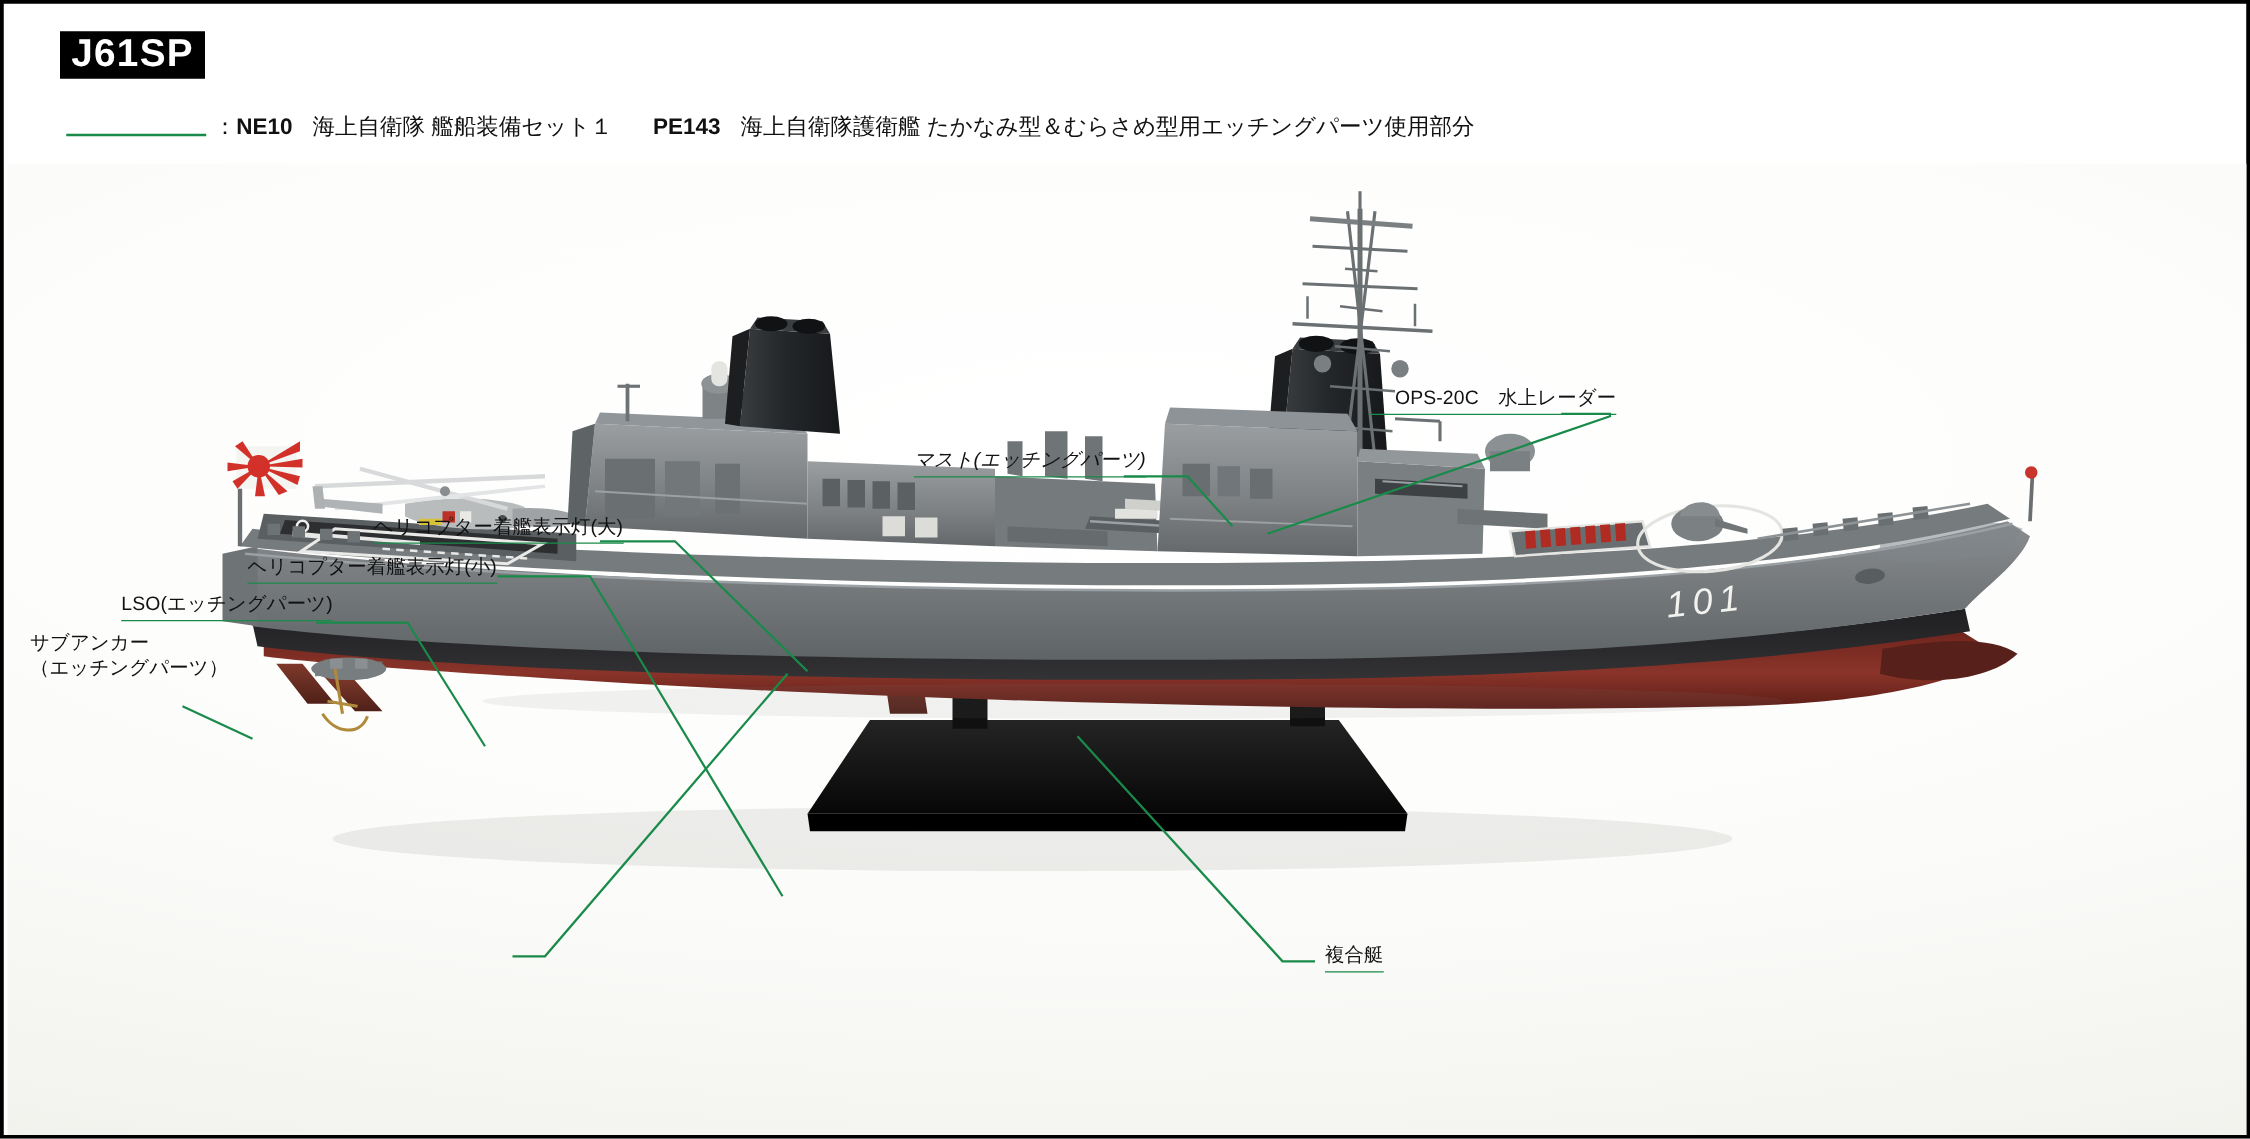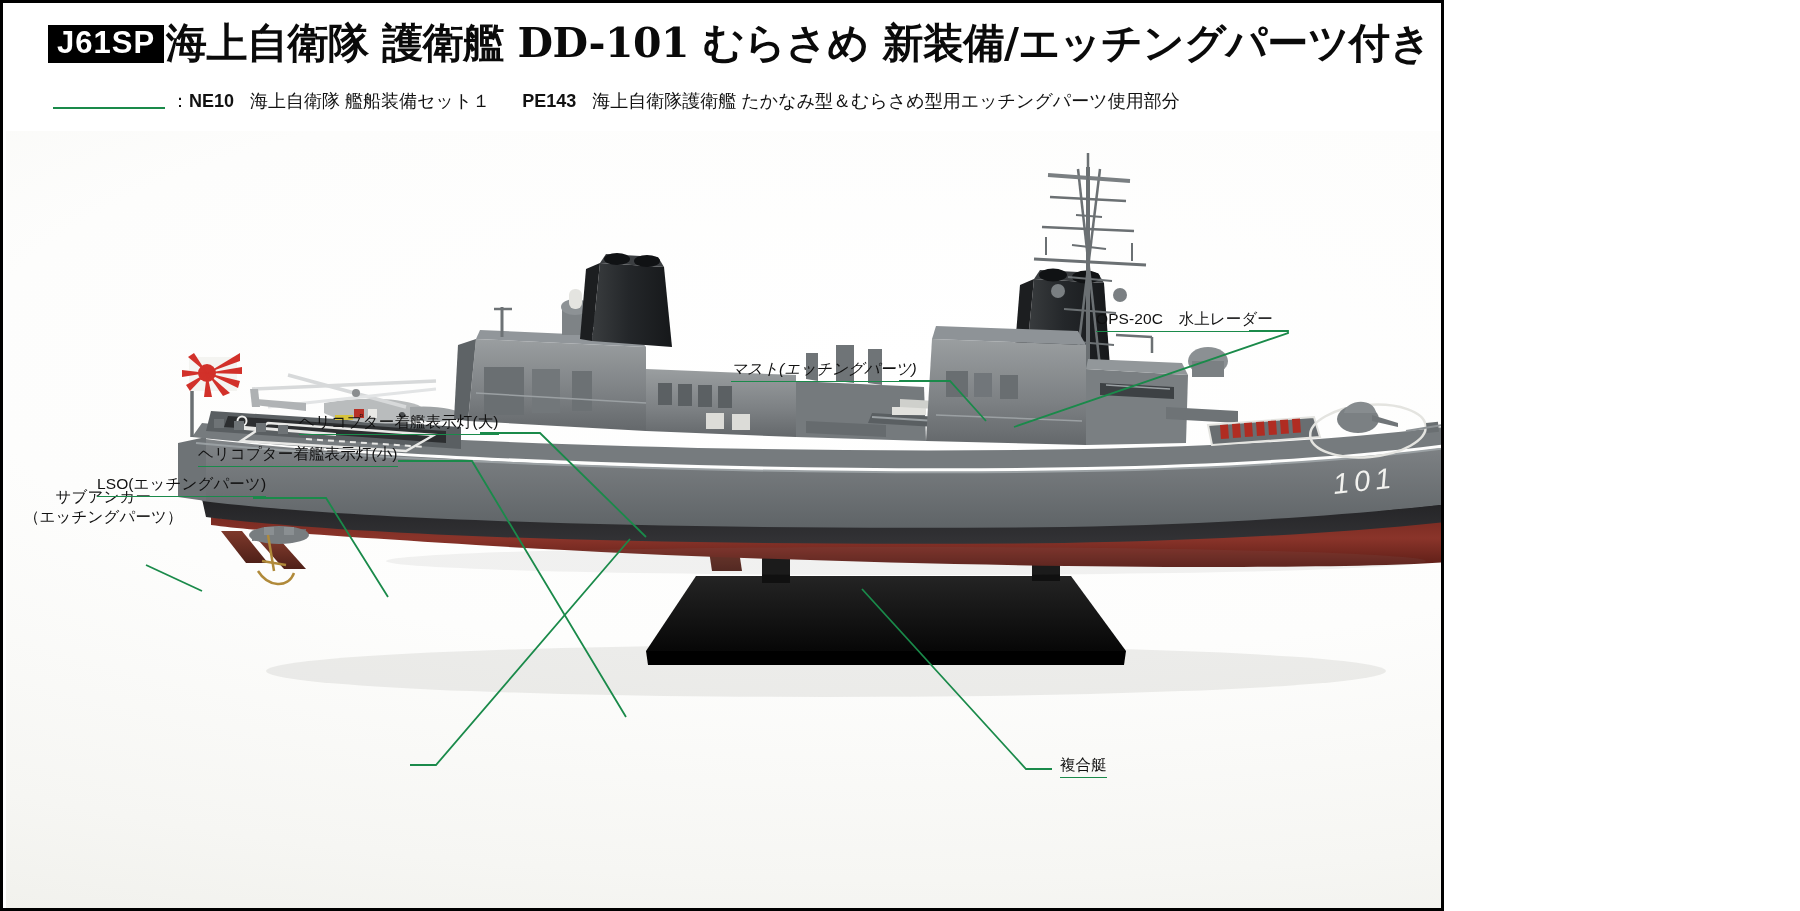--- a/index.html
+++ b/index.html
@@ -1,18 +1,18 @@
 <!DOCTYPE html>
 <html lang="ja"><head>
 <meta charset="utf-8">
 <style>
   html,body{margin:0;padding:0;background:#fff;}
   body{font-family:"Liberation Sans","DejaVu Sans",sans-serif;}
   #page{
-    position:relative;width:1444px;height:911px;
+    position:relative;width:1800px;height:911px;
     background:#ffffff;overflow:hidden;
     border:3px solid #000;box-sizing:border-box;
   }
   
   #header{position:absolute;left:0;top:0;width:100%;height:128px;}
   #code-badge{
     position:absolute;left:45px;top:22px;
     background:#000;color:#fff;
     font-family:"Liberation Sans","DejaVu Sans",sans-serif;
     font-weight:bold;font-size:31px;letter-spacing:1px;
@@ -59,21 +59,20 @@
   
   #ship{position:absolute;left:0;top:0;width:1792px;height:777px;}
 </style>
 </head>
 <body>
 
 <div id="page">
 
   <div id="header">
     <div id="code-badge">J61SP</div>
-    <div id="title-main">海上自衛隊 護衛艦 DD-101 むらさめ 新装備/エッチングパーツ付き</div>
     <div id="sub-rule"></div>
     <div id="subtitle"><span>：</span><span class="b">NE10</span><span class="sp"></span><span>海上自衛隊 艦船装備セット１</span><span class="sp"></span><span class="sp"></span><span class="b">PE143</span><span class="sp"></span><span>海上自衛隊護衛艦 たかなみ型＆むらさめ型用エッチングパーツ使用部分</span></div>
   </div>
 
   <div id="stage">
     <div class="bg-wash"></div>
 
     <svg id="ship" viewBox="0 0 1792 777" preserveAspectRatio="none">
       <defs>
         <linearGradient id="gHull" x1="0" y1="0" x2="0" y2="1">
@@ -376,29 +375,29 @@
         <path d="M893 250 L 944 250 L 980 290"></path>
 
         <path d="M1243 200 L 1282 200 L 1282 202 L 1008 296"></path>
 
         <path d="M404 634 L 430 634 L 624 408"></path>
 
         <path d="M1046 638 L 1020 638 L 856 458"></path>
       </g>
     </svg>
 
-    <div class="label two" style="left:18px;top:356px;text-align:center;"><span>サブアンカー</span><br><span>（エッチングパーツ）</span></div>
+    <div class="label two" style="left:18px;top:374px;"><span>サブアンカー</span><br><span>（エッチングパーツ）</span></div>
 
     <div class="label u" style="left:91px;top:343px;"><span>LSO(エッチングパーツ)</span></div>
 
     <div class="label u" style="left:192px;top:313px;"><span>ヘリコプター着艦表示灯(小)</span></div>
 
     <div class="label u" style="left:293px;top:281px;"><span>ヘリコプター着艦表示灯(大)</span></div>
 
     <div class="label u" style="left:725px;top:228px;font-style:italic;"><span>マスト(エッチングパーツ)</span></div>
 
-    <div class="label u" style="left:1090px;top:178px;"><span>OPS-20C　水上レーダー</span></div>
+    <div class="label u" style="left:1090px;top:178px;padding-left:20px;"><span>OPS-20C　水上レーダー</span></div>
 
 
     <div class="label u" style="left:1054px;top:624px;"><span>複合艇</span></div>
 
   </div>
 </div>
 
 </body></html>

